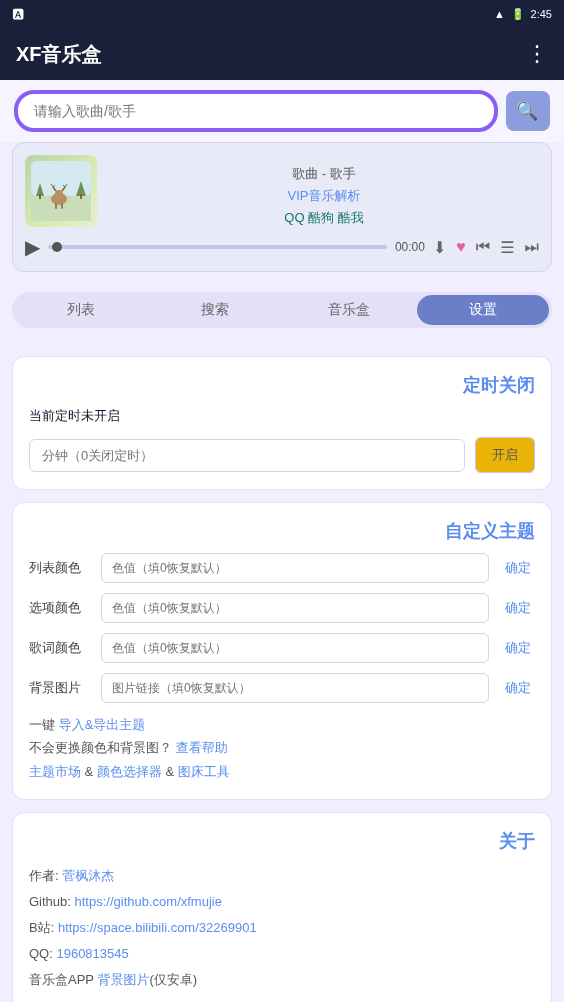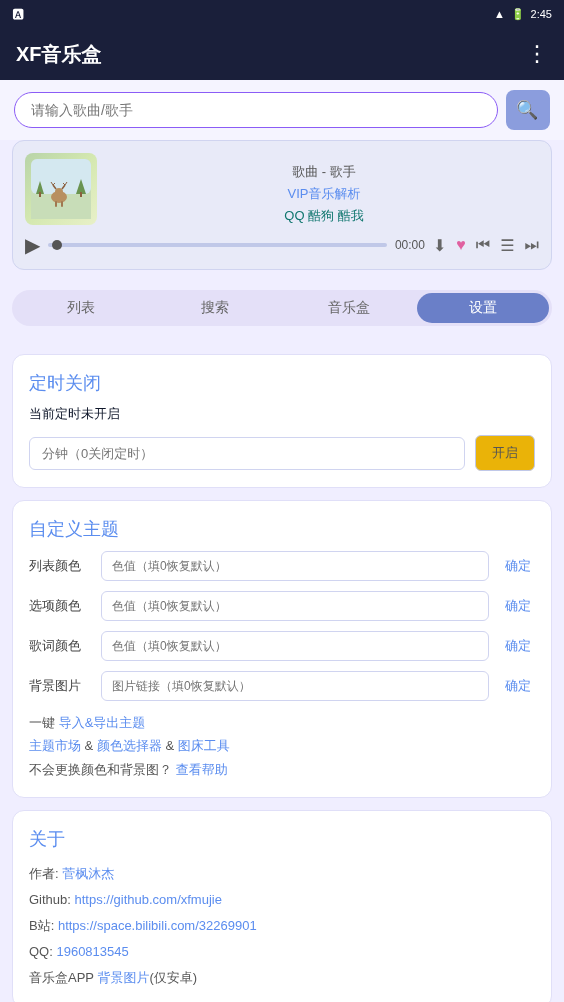--- a/index.html
+++ b/index.html
@@ -43,21 +43,21 @@
       background: #f5f4ff;
       padding: 10px 14px;
       display: flex;
       gap: 8px;
       align-items: center;
     }
     .search-input-wrap {
       flex: 1;
       background: white;
       border-radius: 20px;
-      border: 1px solid #8b5cf6;
+      border: 4px solid #8b5cf6;
       padding: 8px 16px;
       text-decoration: underline;
     }
     .search-input-wrap input {
       width: 100%;
       border: none;
       outline: none;
       font-size: 14px;
       color: #999;
       background: transparent;
@@ -208,23 +208,24 @@
 
     
     .section-card {
       background: white;
       border-radius: 12px;
       padding: 16px;
       border: 1px solid #e0dff8;
     }
     .section-title {
       font-size: 18px;
-      font-weight: normal;
+      font-weight: bold;
       color: #5b8def;
       margin-bottom: 10px;
+      text-align: right;
     }
     .section-sub {
       font-size: 13px;
       color: #0f172a;
       margin-bottom: 12px;
     }
 
     
     .timer-input-row {
       display: flex;
@@ -419,24 +420,24 @@
       <span class="theme-label">背景图片</span>
       <input class="theme-input" type="text" placeholder="图片链接（填0恢复默认）" style="">
       <button class="btn-confirm">确定</button>
     </div>
 
     <div class="theme-actions">
       <div>
         一键 <span class="link">导入&amp;导出主题</span>
       </div>
       <div>
+        不会更换颜色和背景图？ <span class="link">查看帮助</span>
+      </div>
+      <div>
         <span class="link">主题市场</span> &amp; <span class="link">颜色选择器</span> &amp; <span class="link">图床工具</span>
-      </div>
-      <div>
-        不会更换颜色和背景图？ <span class="link">查看帮助</span>
       </div>
     </div>
   </div>
 
   <div class="section-card">
     <div class="section-title">关于</div>
     <div class="about-content">
       <div>
         作者: <span class="link">菅枫沐杰</span>
       </div>

